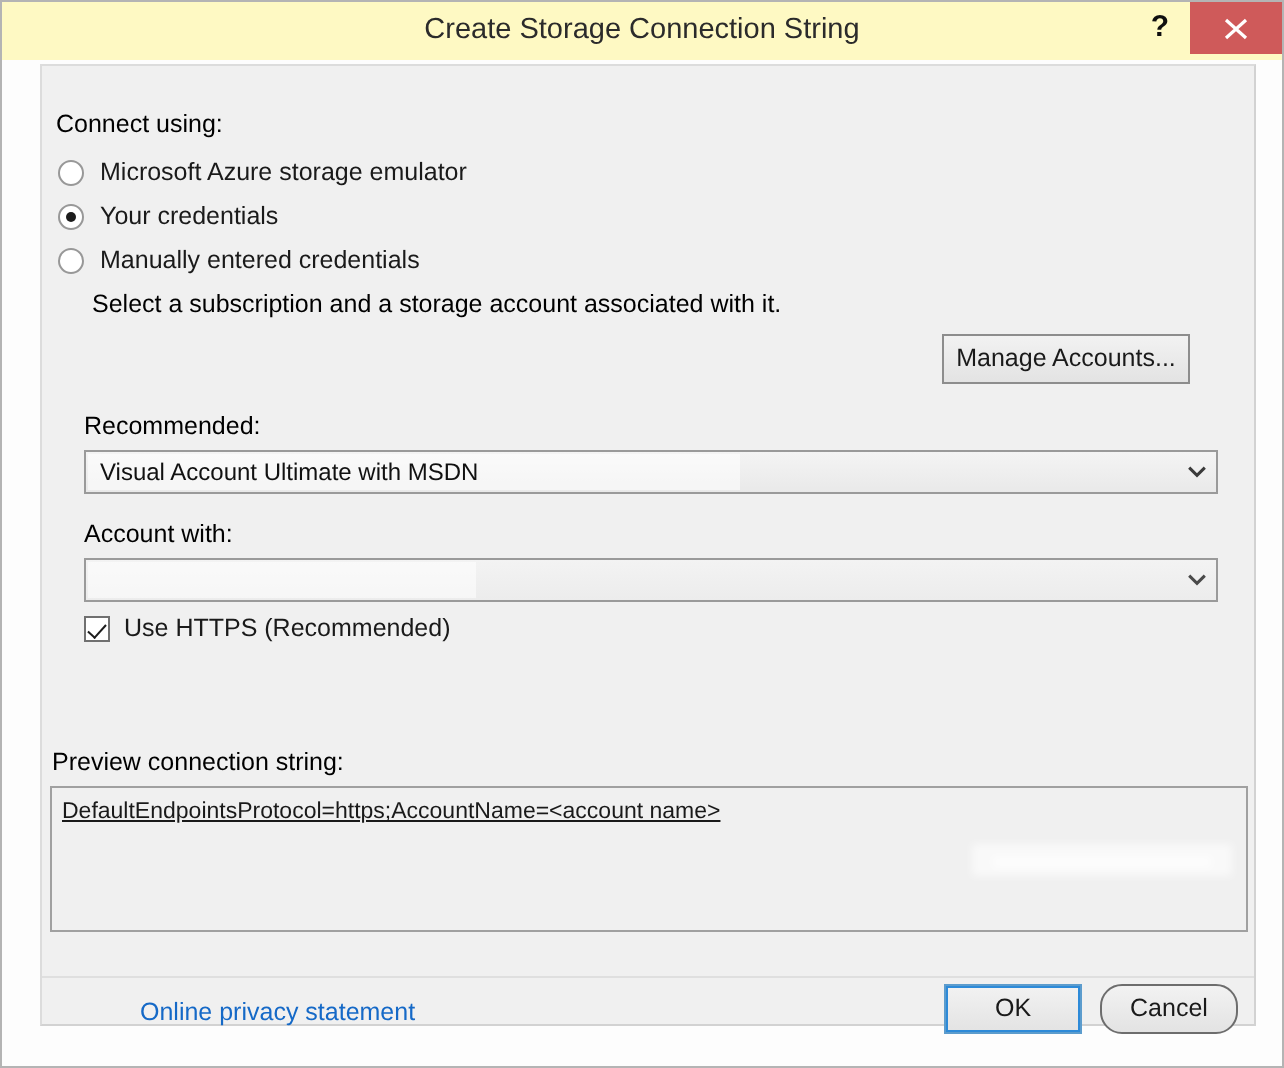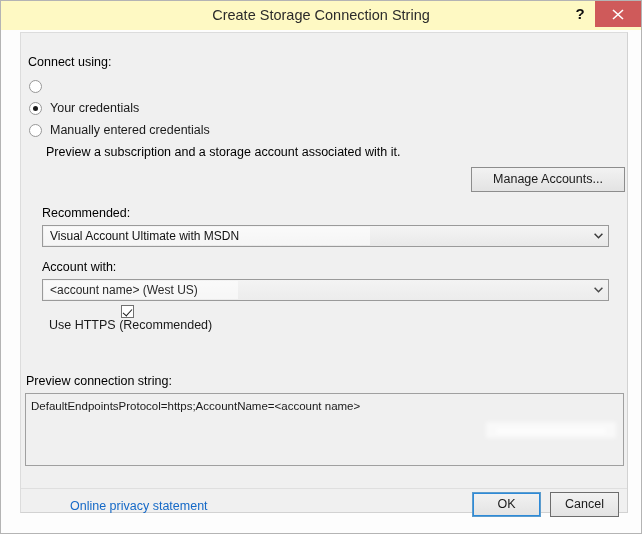--- a/index.html
+++ b/index.html
@@ -226,20 +226,21 @@
     box-sizing: border-box;
     overflow: hidden;
   }
   .preview-text {
     position: absolute;
     left: 5px;
     top: 6px;
     font-size: 11.5px;
     color: #1a1a1a;
     white-space: nowrap;
+    text-decoration: underline;
   }
   .smudge {
     position: absolute;
     background: rgba(255,255,255,0.62);
     filter: blur(2px);
     pointer-events: none;
   }
 
   
   .link {
@@ -274,75 +275,75 @@
       </svg>
     </div>
   </div>
 
   <div class="panel">
 
     <div class="lbl" style="left:7px; top:22px;">Connect using:</div>
 
     <div class="radio-row" style="left:8px; top:44px;">
       <span class="radio-mark"></span>
+      <span class="txt">Microsoft Azure storage emulator</span>
     </div>
 
     <div class="radio-row" style="left:8px; top:66px;">
       <span class="radio-mark on"></span>
       <span class="txt">Your credentials</span>
     </div>
 
     <div class="radio-row" style="left:8px; top:88px;">
       <span class="radio-mark"></span>
       <span class="txt">Manually entered credentials</span>
     </div>
 
-    <div class="lbl" style="left:25px; top:112px;">Preview a subscription and a storage account associated with it.</div>
-
-    <div class="btn" style="left:450px; top:134px; width:154px; height:25px; line-height:23px;">Manage Accounts...</div>
+    <div class="lbl" style="left:25px; top:112px;">Select a subscription and a storage account associated with it.</div>
+
+    <div class="btn" style="left:450px; top:134px; width:124px; height:25px; line-height:23px;">Manage Accounts...</div>
 
     <div class="lbl" style="left:21px; top:173px;">Recommended:</div>
 
     <div class="combo" style="left:21px; top:192px; width:567px;">
       <div class="band" style="left:1px; width:326px;"></div>
       <div class="val">Visual Account Ultimate with MSDN</div>
       <div class="arrow">
         <svg width="9" height="6" viewBox="0 0 9 6">
           <path d="M0.6 0.8 L4.5 4.7 L8.4 0.8" stroke="#3a3a3a" stroke-width="1.5" fill="none"></path>
         </svg>
       </div>
     </div>
 
     <div class="lbl" style="left:21px; top:227px;">Account with:</div>
 
     <div class="combo dim" style="left:21px; top:246px; width:567px;">
       <div class="band" style="left:1px; width:194px;"></div>
-      <div class="val">&lt;account name&gt; (West US)</div>
       <div class="arrow">
         <svg width="9" height="6" viewBox="0 0 9 6">
           <path d="M0.6 0.8 L4.5 4.7 L8.4 0.8" stroke="#4a4a4a" stroke-width="1.5" fill="none"></path>
         </svg>
       </div>
     </div>
 
-    <div class="check-row" style="left:21px; top:272px;flex-direction:column;">
+    <div class="check-row" style="left:21px; top:272px;">
       <span class="check-mark on"></span>
       <span class="txt">Use HTTPS (Recommended)</span>
     </div>
 
     <div class="lbl" style="left:5px; top:341px;">Preview connection string:</div>
 
     <div class="preview-box" style="left:4px; top:360px; width:599px; height:73px;">
       <div class="smudge" style="left:460px; top:28px; width:130px; height:16px;"></div>
       <div class="smudge" style="left:470px; top:34px; width:110px; height:6px;"></div>
       <div class="preview-text">DefaultEndpointsProtocol=https;AccountName=&lt;account name&gt;</div>
     </div>
 
     <div class="hr" style="left:0px; top:455px; width:606px;"></div>
 
     <a class="link" style="left:5px; top:466px;" href="#">Online privacy statement</a>
 
     <div class="btn focused" style="left:451px; top:459px; width:69px; height:25px; line-height:23px;text-align:center;">OK</div>
 
-    <div class="btn" style="left:529px; top:459px; width:69px; height:25px; line-height:23px; border-color:#6d6d6d;">Cancel</div>
+    <div class="btn" style="left:529px; top:459px; width:69px; height:25px; line-height:23px; border-color:#6d6d6d;border-radius:11px;">Cancel</div>
 
   </div>
 </div>
 
 </body></html>

